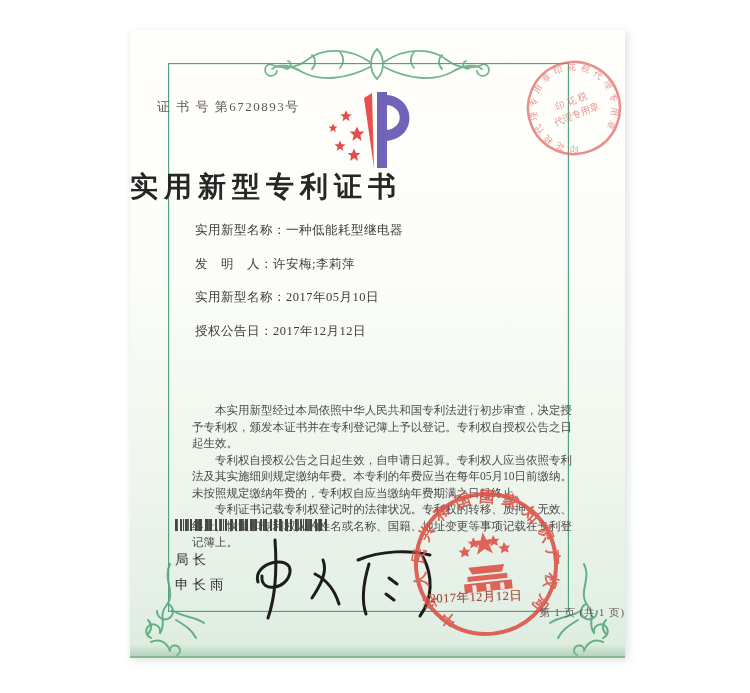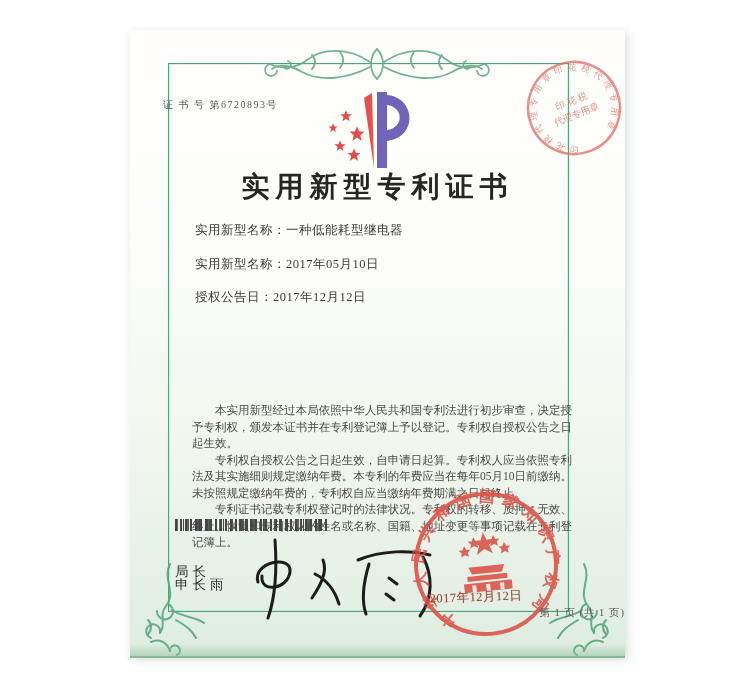--- a/index.html
+++ b/index.html
@@ -16,45 +16,45 @@
     content:"";position:absolute;left:0;right:0;bottom:0;height:12px;
     background:linear-gradient(180deg,rgba(150,195,165,0),rgba(140,190,155,.5));
     border-bottom:2px solid #8ab897;
   }
   .frame{
     position:absolute;left:38px;top:33px;width:399px;height:547px;
     border:1.5px solid #4fa579;
     box-shadow:inset 0 0 0 .5px rgba(79,165,121,.35);
   }
   .cert-number{
-    position:absolute;left:33px;top:68px;font-size:10px;color:#5a5a58;
+    position:absolute;left:27px;top:68px;font-size:13px;color:#5a5a58;
     letter-spacing:1.5px;
   }
   .logo{position:absolute;left:189px;top:58px;width:110px;height:86px;}
   .title{
-    position:absolute;left:0;top:138px;width:100%;text-align:center;
+    position:absolute;left:0;top:138px;width:100%;
     font-size:28px;font-weight:bold;color:#262626;letter-spacing:6px;
   }
   .fields{position:absolute;left:65px;top:192px;width:370px;}
   .field{height:33.5px;font-size:12.5px;color:#3c3c3a;letter-spacing:.5px;}
   .field .lab{color:#3c3c3a;}
   .field .val{color:#3c3c3a;}
   .paras{
     position:absolute;left:62px;top:372px;width:380px;
     font-size:11.5px;line-height:16.5px;color:#4c4a48;text-align:justify;
   }
   .paras p{margin:0;text-indent:2em;}
   .barcode{
     position:absolute;left:45px;top:489px;width:152px;height:12px;
     background-image:
       repeating-linear-gradient(90deg,#454545 0 2px,transparent 2px 5px),
       repeating-linear-gradient(90deg,#454545 0 1px,transparent 1px 8px),
       repeating-linear-gradient(90deg,rgba(70,70,70,.85) 0 3px,transparent 3px 11px);
   }
-  .signer-title{position:absolute;left:45px;top:521px;font-size:13.5px;color:#2e2e2c;letter-spacing:4px;margin-top:12px;}
+  .signer-title{position:absolute;left:45px;top:521px;font-size:13.5px;color:#2e2e2c;letter-spacing:4px;}
   .signer-name{position:absolute;left:45px;top:546px;font-size:13.5px;color:#2e2e2c;letter-spacing:4px;font-family:Liberation Mono, monospace;}
   .signature{position:absolute;left:100px;top:498px;width:230px;height:95px;}
   .seal{position:absolute;left:280px;top:458px;width:152px;height:152px;transform:rotate(-6deg);opacity:.88;}
   .seal-date{
     position:absolute;left:276px;top:559px;width:140px;text-align:center;
     font-size:12.5px;color:#9c4438;letter-spacing:.5px;transform:rotate(-2deg);
     text-shadow:0 0 1px rgba(156,68,56,.3);
   }
   .footer{
     position:absolute;left:0;top:576px;width:100%;text-align:right;
@@ -137,20 +137,23 @@
     <use href="#lstar" transform="translate(38,46) scale(1.5)"></use>
     <use href="#lstar" transform="translate(21,58) scale(1.1)"></use>
     <use href="#lstar" transform="translate(35,67) scale(1.3)"></use>
   </svg>
 
   <div class="title">实用新型专利证书</div>
 
   <div class="fields">
     <div class="field">
       <span class="lab">实用新型名称：</span><span class="val">一种低能耗型继电器</span>
+    </div>
+    <div class="field">
+      <span class="lab">发　明　人：</span><span class="val">许安梅;李莉萍</span>
     </div>
     <div class="field">
       <span class="lab">实用新型名称：</span><span class="val">2017年05月10日</span>
     </div>
     <div class="field">
       <span class="lab">授权公告日：</span><span class="val">2017年12月12日</span>
     </div>
   </div>
 
   <div class="paras">

